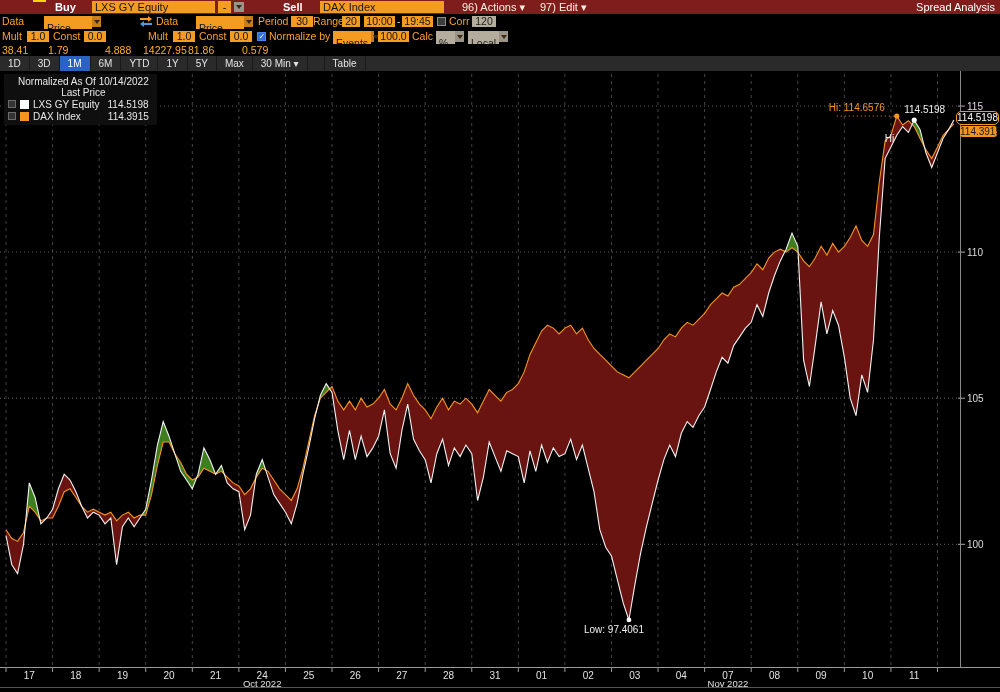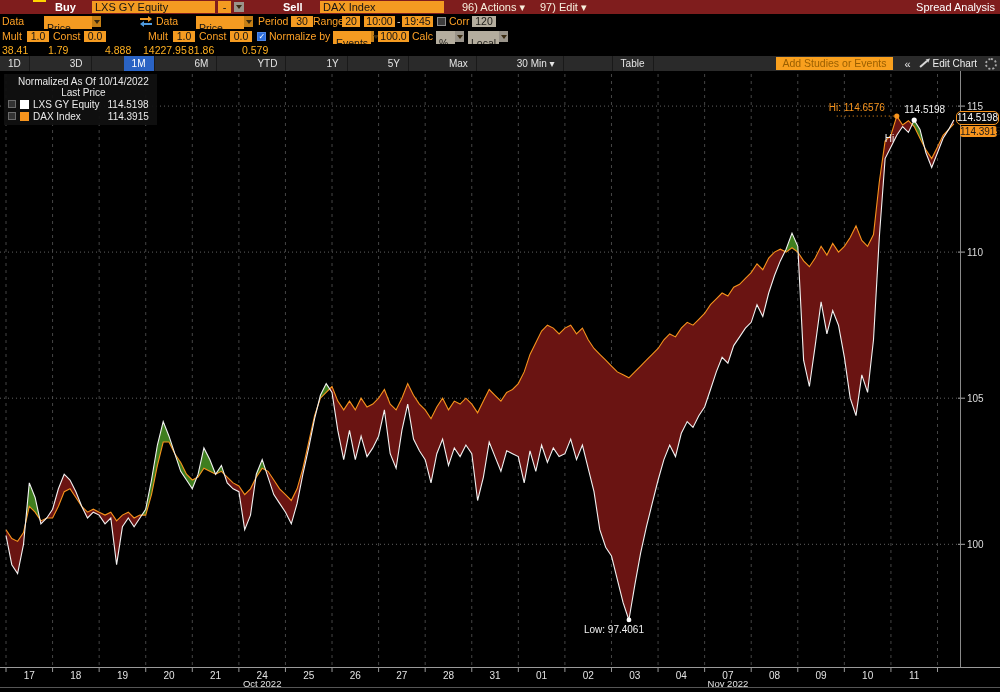--- a/index.html
+++ b/index.html
@@ -34,21 +34,21 @@
   .cb.on::after{content:"\2713";color:#fff;font-size:8px;line-height:7px;position:absolute;left:0.5px;top:0;}
   .swap{position:absolute;top:3px;width:12px;height:9px;}
   .swap i{position:absolute;display:block;height:1.6px;}
   .swap .a1{top:1px;left:0;width:9px;background:#f49b21;}
   .swap .a1::after{content:"";position:absolute;right:-3px;top:-2px;border-top:3px solid transparent;border-bottom:3px solid transparent;border-left:4px solid #f49b21;}
   .swap .a2{top:6px;left:3px;width:9px;background:#4f9bdf;}
   .swap .a2::after{content:"";position:absolute;left:-3px;top:-2px;border-top:3px solid transparent;border-bottom:3px solid transparent;border-right:4px solid #4f9bdf;}
   .stat{position:absolute;color:#ffb020;}
   
   #tabrow{position:absolute;top:56px;left:0;width:1000px;height:15px;background:#2a2a2a;font-size:10px;color:#e4e4e4;}
-  #tabrow .tabs{display:flex;height:15px;gap:32px;}
+  #tabrow .tabs{display:flex;height:15px;}
   .tab{padding:0 8px;line-height:15px;border-right:1px solid #191919;cursor:default;white-space:nowrap;}
   .tab.sel{background:#2a63c4;color:#fff;}
   .tab.tablebtn{border-left:1px solid #191919;margin-left:16px;}
   #tabrow .right{position:absolute;right:3px;top:1px;display:flex;align-items:center;height:13px;}
   .addstud{background:#f9a01e;color:#9a5f00;padding:0 7px;line-height:13px;font-size:10.5px;margin-right:7px;}
   .coll{color:#e6e6e6;padding:0 4px;margin-right:4px;font-size:11px;}
   .editchart{color:#eee;display:flex;align-items:center;margin-right:8px;}
   .pencil{width:9px;height:2px;background:#d8d8d8;transform:rotate(-40deg);margin-right:5px;position:relative;}
   .pencil::after{content:"";position:absolute;right:-4px;top:-1px;border-top:2px solid transparent;border-bottom:2px solid transparent;border-left:4px solid #d8d8d8;}
   .gear{width:8px;height:8px;border:2px dotted #a9a9a9;border-radius:50%;}
@@ -159,29 +159,20 @@
     <span class="tab">1D</span>
     <span class="tab">3D</span>
     <span class="tab sel">1M</span>
     <span class="tab">6M</span>
     <span class="tab">YTD</span>
     <span class="tab">1Y</span>
     <span class="tab">5Y</span>
     <span class="tab">Max</span>
     <span class="tab">30 Min ▾</span>
     <span class="tab tablebtn">Table</span>
-  </div>
-  <div class="right">
-    <span class="addstud">Add Studies or Events</span>
-    <span class="coll">«</span>
-    <span class="editchart">
-        <span class="pencil"></span>
-        <span>Edit Chart</span>
-      </span>
-    <span class="gear"></span>
   </div>
 </div>
 
 <div id="chart">
   <svg id="chart-svg" width="1000" height="621">
       <line x1="6" y1="3" x2="6" y2="596" stroke="#454545" stroke-dasharray="3,4"></line>
       <line x1="52.57534246575342" y1="3" x2="52.57534246575342" y2="596" stroke="#454545" stroke-dasharray="3,4"></line>
       <line x1="99.15068493150685" y1="3" x2="99.15068493150685" y2="596" stroke="#454545" stroke-dasharray="3,4"></line>
       <line x1="145.72602739726028" y1="3" x2="145.72602739726028" y2="596" stroke="#454545" stroke-dasharray="3,4"></line>
       <line x1="192.3013698630137" y1="3" x2="192.3013698630137" y2="596" stroke="#454545" stroke-dasharray="3,4"></line>

